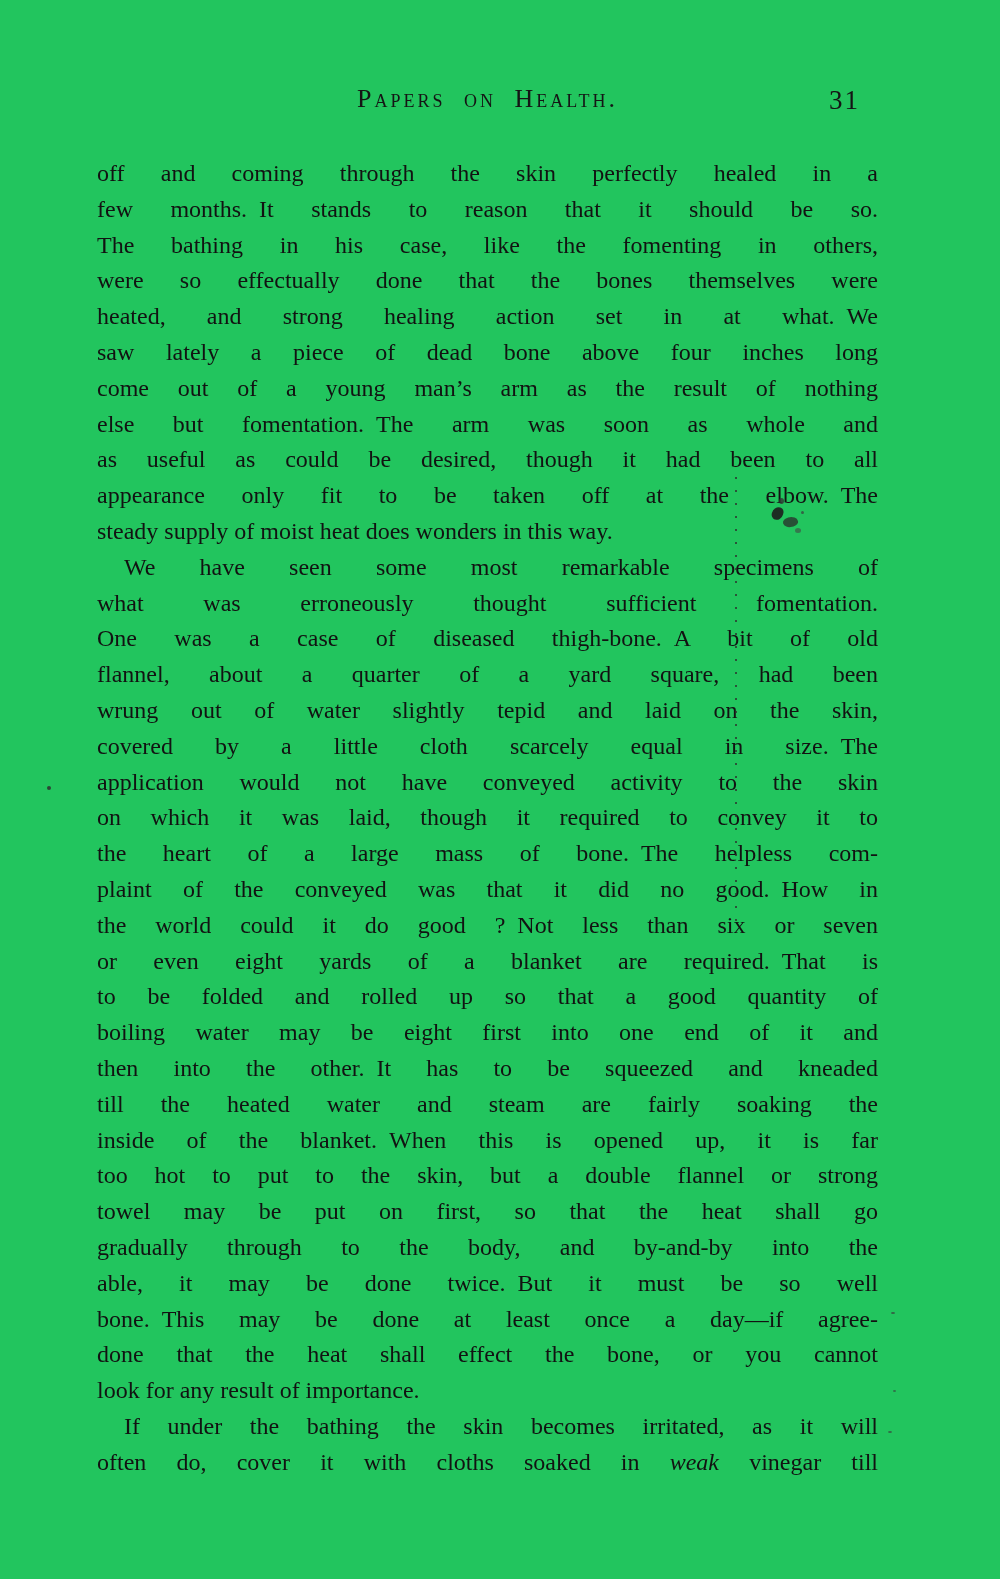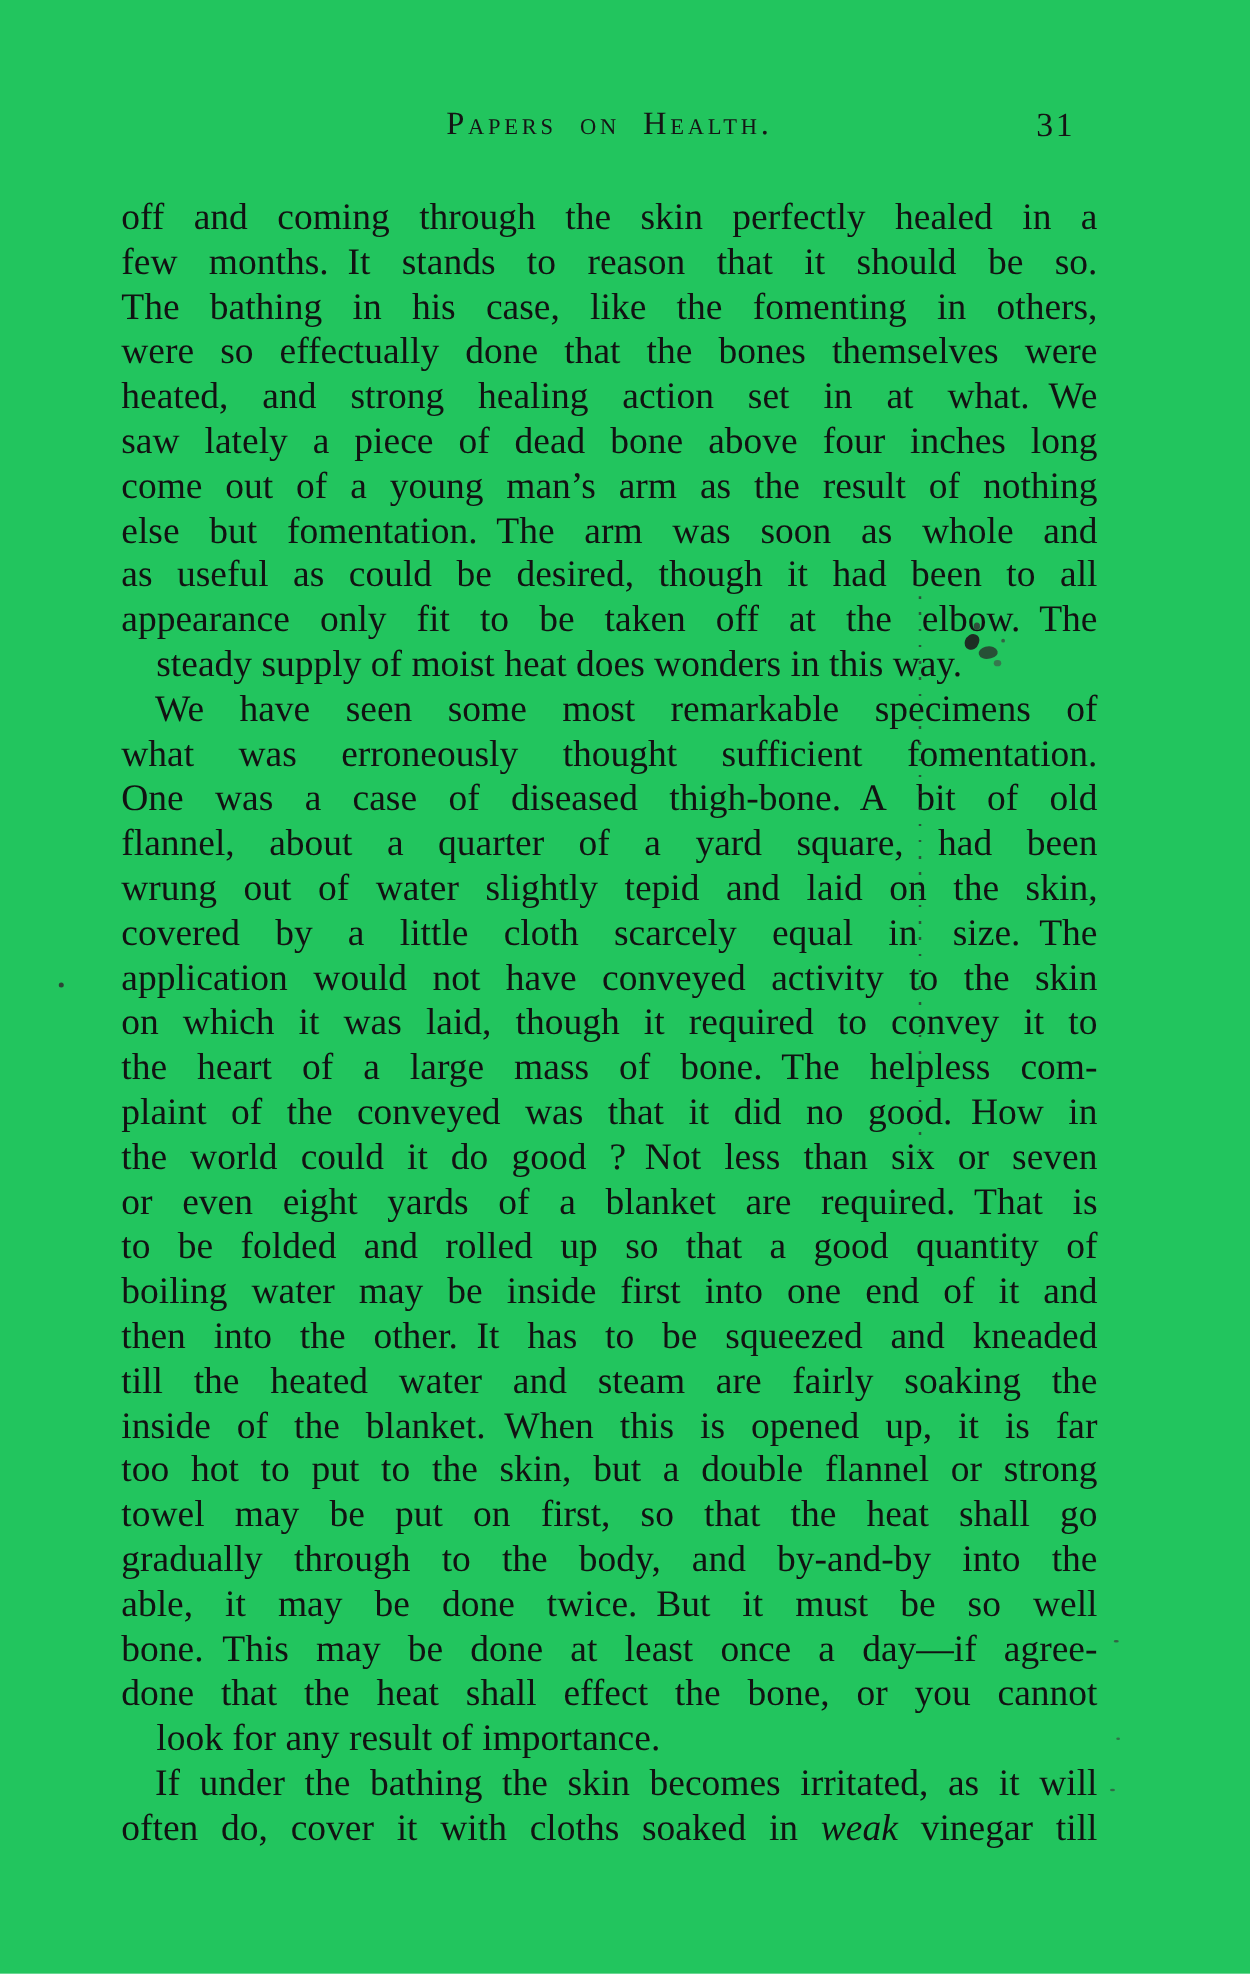--- a/index.html
+++ b/index.html
@@ -33,31 +33,31 @@
     right: 18px; top: 1px;
     font-size: 27px;
     letter-spacing: 2px;
     color: #151515;
   }
 
   
   .body-text {
     position: absolute;
     left: 97px; top: 156px; width: 781px;
-    font-size: 30px;
+    font-size: 24px;
     line-height: 35.8px;
     color: #121212;
   }
   .ln {
     text-align: justify;
     text-align-last: justify;
     height: 35.8px;
     white-space: normal;
   }
-  .ln.pl { text-align-last: left; margin-left: 28px; }   
+  .ln.pl { text-align-last: left; }   
   .ln.ind { text-indent: 27px; }      
   .em { font-style: italic; margin-top: 32px; }
 
   
   .artifact { position: absolute; }
   .crease-dotted-line {
     left: 735px; top: 477px; width: 2px; height: 453px;
     background: repeating-linear-gradient(to bottom,
       rgba(45,45,45,0.75) 0 2px, transparent 2px 13px);
   }
@@ -108,21 +108,21 @@
     <div class="ln">flannel, about a quarter of a yard square, had been</div>
     <div class="ln">wrung out of water slightly tepid and laid on the skin,</div>
     <div class="ln">covered by a little cloth scarcely equal in size. The</div>
     <div class="ln">application would not have conveyed activity to the skin</div>
     <div class="ln">on which it was laid, though it required to convey it to</div>
     <div class="ln">the heart of a large mass of bone. The helpless com-</div>
     <div class="ln">plaint of the conveyed was that it did no good. How in</div>
     <div class="ln">the world could it do good ? Not less than six or seven</div>
     <div class="ln">or even eight yards of a blanket are required. That is</div>
     <div class="ln">to be folded and rolled up so that a good quantity of</div>
-    <div class="ln">boiling water may be inside first into one end of it and</div>
+    <div class="ln">boiling water may be eight first into one end of it and</div>
     <div class="ln">then into the other. It has to be squeezed and kneaded</div>
     <div class="ln">till the heated water and steam are fairly soaking the</div>
     <div class="ln">inside of the blanket. When this is opened up, it is far</div>
     <div class="ln">too hot to put to the skin, but a double flannel or strong</div>
     <div class="ln">towel may be put on first, so that the heat shall go</div>
     <div class="ln">gradually through to the body, and by-and-by into the</div>
     <div class="ln">able, it may be done twice. But it must be so well</div>
     <div class="ln">bone. This may be done at least once a day—if agree-</div>
     <div class="ln">done that the heat shall effect the bone, or you cannot</div>
     <div class="ln pl">look for any result of importance.</div>

